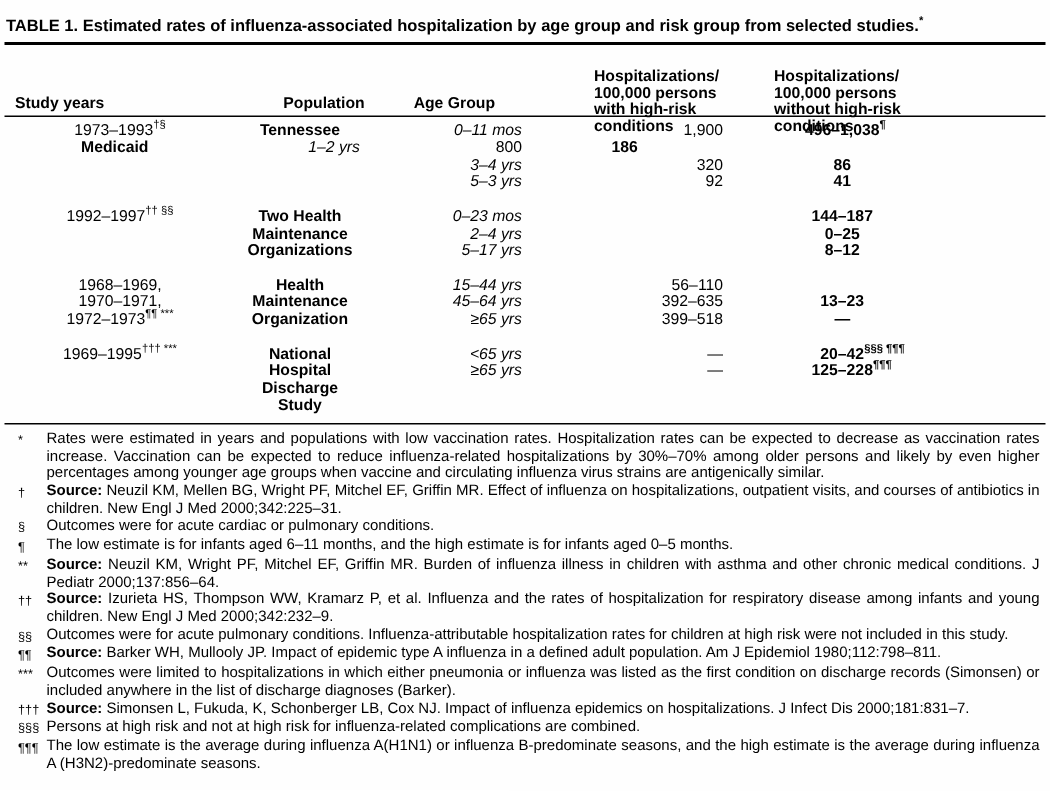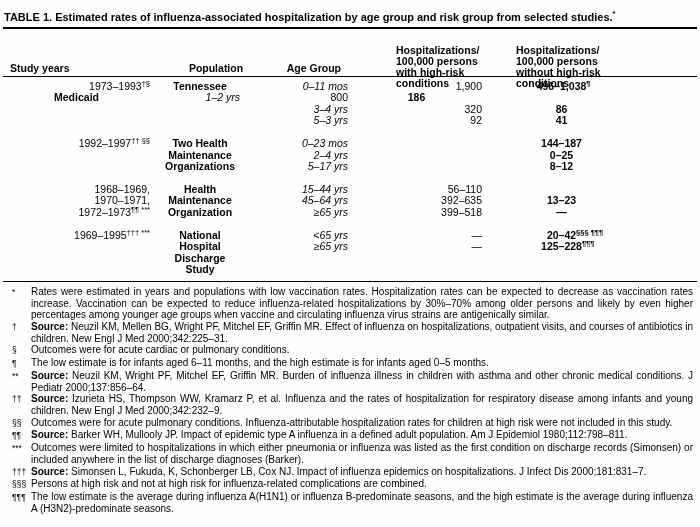--- a/index.html
+++ b/index.html
@@ -16,29 +16,29 @@
   .thead {
     position:relative; height:47px; margin:0 3px; border-bottom:1.5px solid #000;
     font-weight:bold; font-size:10.5px;
   }
   .h-multi { position:absolute; top:16px; text-align:left; line-height:11px; }
   .h4 { left:393px; width:145px; }
   .h5 { left:513px; width:145px; }
   .h-bottom { position:absolute; bottom:2px; line-height:11px; }
   .h1 { left:7px; }
   .h2 { left:158px; width:110px; text-align:center; }
-  .h3 { right:356px; }
+  .h3 { right:367px; }
   .tbody {
     margin:0 3px; padding:4px 0 3px 0; border-bottom:1.5px solid #000;
     font-size:10.5px;
   }
   .block { margin-bottom:11px; }
   .block:last-child { margin-bottom:2px; }
   .row { display:grid; grid-template-columns:147px 100px 108px 134px 156px; line-height:11.6px; }
-  .c1 { padding-left:7px; text-align:right; }
+  .c1 { padding-left:7px; text-align:center; }
   .c2 { text-align:center;font-weight:bold; }
   .c3 { text-align:right; padding-right:10px;font-style:italic; }
   .c4 { text-align:right; padding-right:10px; }
   .c5 { text-align:center; padding-right:17px;font-weight:bold; }
   .row sup { font-size:7.5px; vertical-align:super; line-height:0; }
   .hang { display:inline-block; width:0; white-space:nowrap; overflow:visible; }
   .footnotes { margin:4px 3px 0 3px; font-size:10px; }
   .fn { display:flex; line-height:11.7px; }
   .fn-m { flex:0 0 19px; padding-left:9px; font-size:8.5px; padding-top:1px; }
   .fn-t { flex:1; text-align:justify; padding-right:4px; }

